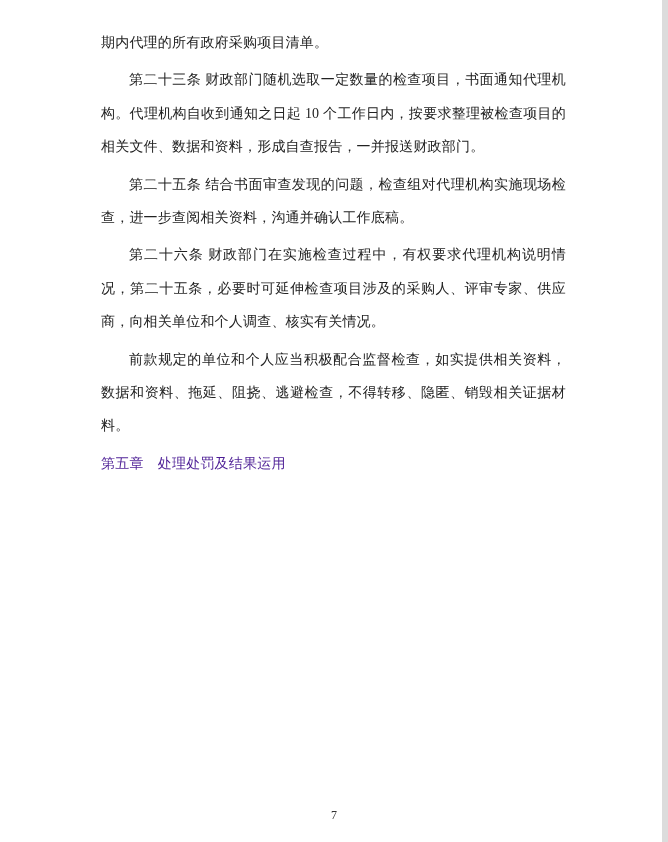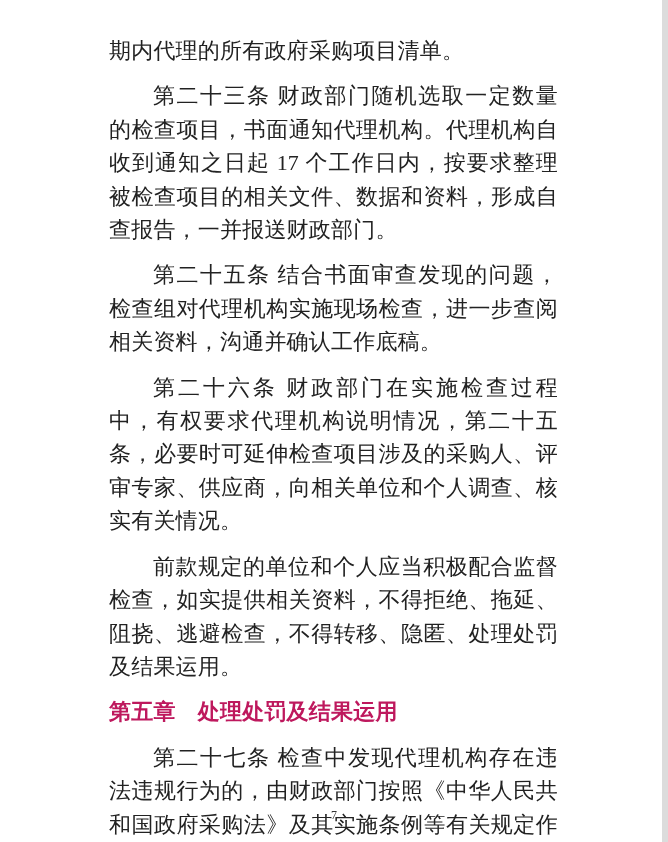--- a/index.html
+++ b/index.html
@@ -24,37 +24,37 @@
     height: 100%;
     background: #dcdcdc;
   }
   .text-block {
     position: absolute;
     left: 97px;
     top: 22px;
     width: 473px;
   }
   .text-block p {
-    margin: 12px;
-    font-size: 22px;
+    margin: 4px;
+    font-size: 14px;
     line-height: 33.4px;
     text-align: justify;
     letter-spacing: 0.2px;
   }
   .text-block p.indent {
     text-indent: 2em;
   }
   .chapter-heading {
     margin: 0;
     font-size: 19px;
     line-height: 33.4px;
-    font-weight: 700;
+    font-weight: 400;
     text-align: center;
     font-family: "Liberation Sans", sans-serif;
-    color: #be185d;
+    color: #4c1d95;
   }
   .page-number {
     position: absolute;
     left: 0;
     right: 0;
     top: 807px;
     text-align: center;
     font-size: 12px;
     line-height: 16px;
     color: #333333;
@@ -62,31 +62,30 @@
   }
 </style>
 </head>
 <body>
 
 <div class="page">
 
   <div class="text-block">
     <p>期内代理的所有政府采购项目清单。</p>
 
-    <p class="indent">第二十三条 财政部门随机选取一定数量的检查项目，书面通知代理机构。代理机构自收到通知之日起 17 个工作日内，按要求整理被检查项目的相关文件、数据和资料，形成自查报告，一并报送财政部门。</p>
+    <p class="indent">第二十三条 财政部门随机选取一定数量的检查项目，书面通知代理机构。代理机构自收到通知之日起 10 个工作日内，按要求整理被检查项目的相关文件、数据和资料，形成自查报告，一并报送财政部门。</p>
 
 
     <p class="indent">第二十五条 结合书面审查发现的问题，检查组对代理机构实施现场检查，进一步查阅相关资料，沟通并确认工作底稿。</p>
 
     <p class="indent">第二十六条 财政部门在实施检查过程中，有权要求代理机构说明情况，第二十五条，必要时可延伸检查项目涉及的采购人、评审专家、供应商，向相关单位和个人调查、核实有关情况。</p>
 
-    <p class="indent">前款规定的单位和个人应当积极配合监督检查，如实提供相关资料，不得拒绝、拖延、阻挠、逃避检查，不得转移、隐匿、处理处罚及结果运用。</p>
+    <p class="indent">前款规定的单位和个人应当积极配合监督检查，如实提供相关资料，数据和资料、拖延、阻挠、逃避检查，不得转移、隐匿、销毁相关证据材料。</p>
 
     <p class="chapter-heading">第五章　处理处罚及结果运用</p>
 
-    <p class="indent">第二十七条 检查中发现代理机构存在违法违规行为的，由财政部门按照《中华人民共和国政府采购法》及其实施条例等有关规定作出处理处罚。同时，延伸检查中发现采购人、评审专家、供应商存在违法违规行为的，由财政部门</p>
   </div>
 
   <div class="page-number">7</div>
 
   <div class="page-edge"></div>
 
 </div>
 
 </body></html>

